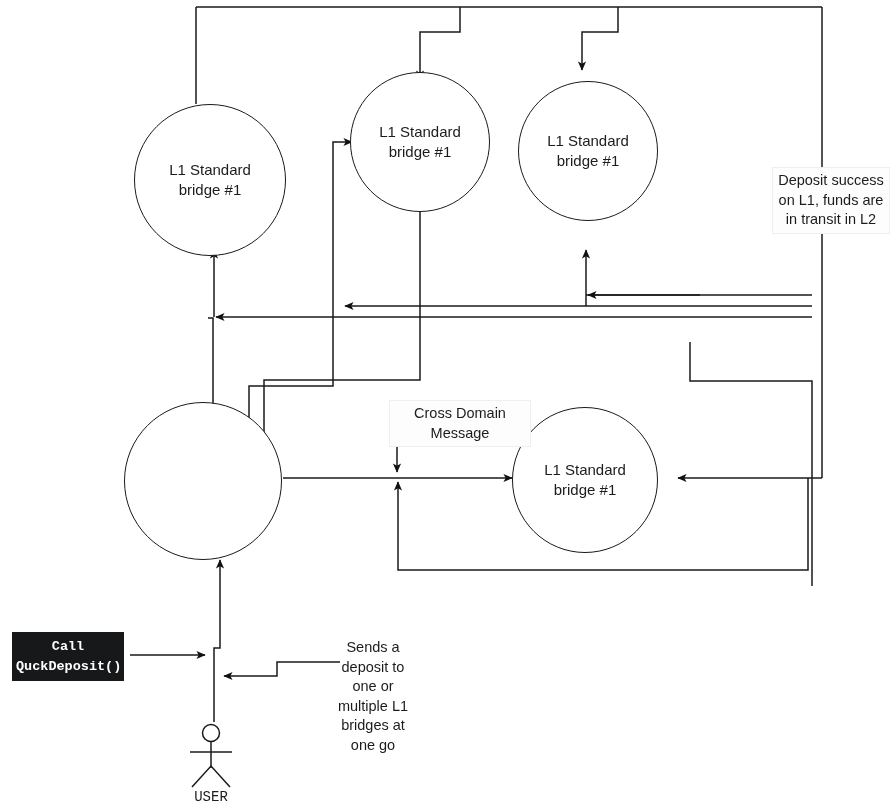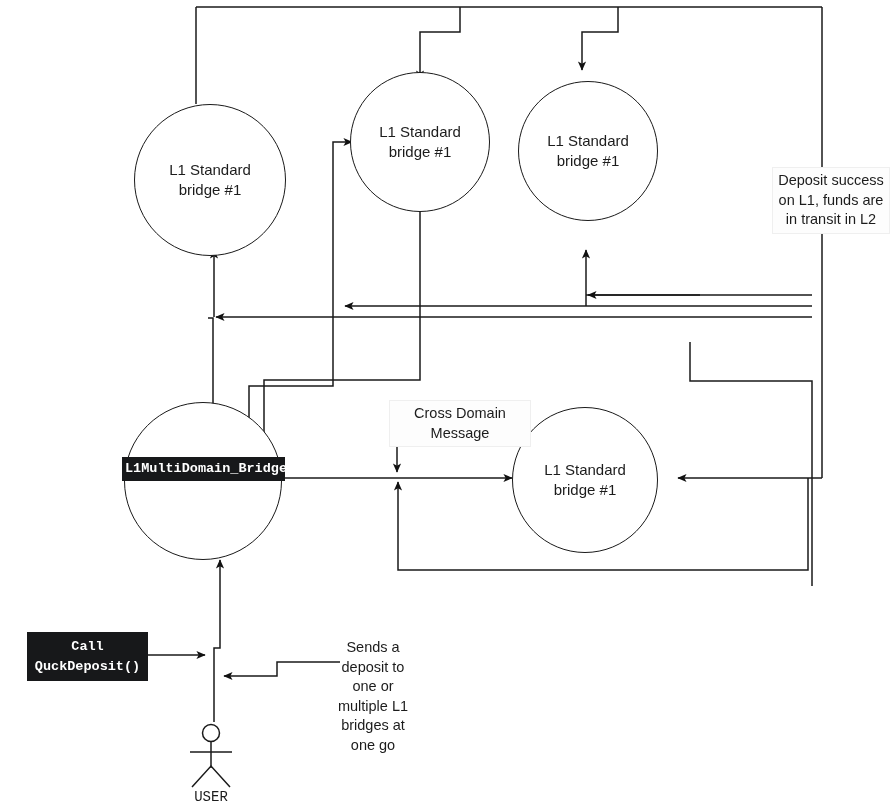--- a/index.html
+++ b/index.html
@@ -154,21 +154,20 @@
     <span class="node-label">L1 Standard
 bridge #1</span>
   </div>
 
   <div class="node-circle" style="left:518px; top:81px; width:140px; height:140px;">
     <span class="node-label">L1 Standard
 bridge #1</span>
   </div>
 
   <div class="node-circle" style="left:124px; top:402px; width:158px; height:158px;"></div>
-  <div class="mono-tag" style="left:122px; top:457px; width:163px;">L1MultiDomain_Bridge</div>
 
   <div class="node-circle" style="left:512px; top:407px; width:146px; height:146px;">
     <span class="node-label">L1 Standard
 bridge #1</span>
   </div>
 
   <div class="annot boxed" style="left:772px; top:167px; width:118px;">Deposit success
 on L1, funds are
 in transit in L2</div>
 
@@ -176,18 +175,18 @@
   <div class="annot boxed" style="left:389px; top:400px; width:142px;">Cross Domain
 Message</div>
 
   <div class="annot" style="left:334px; top:638px; width:78px;text-align:center;">Sends a
 deposit to
 one or
 multiple L1
 bridges at
 one go</div>
 
-  <div class="mono-tag" style="left:27px; top:632px; width:121px; padding:5px 4px;">Call
+  <div class="mono-tag" style="left:12px; top:632px; width:112px; padding:5px 4px;">Call
 QuckDeposit()</div>
 
   <div class="actor-label" style="left:176px; top:789px; width:70px;">USER</div>
 
 </div>
 
 </body></html>

